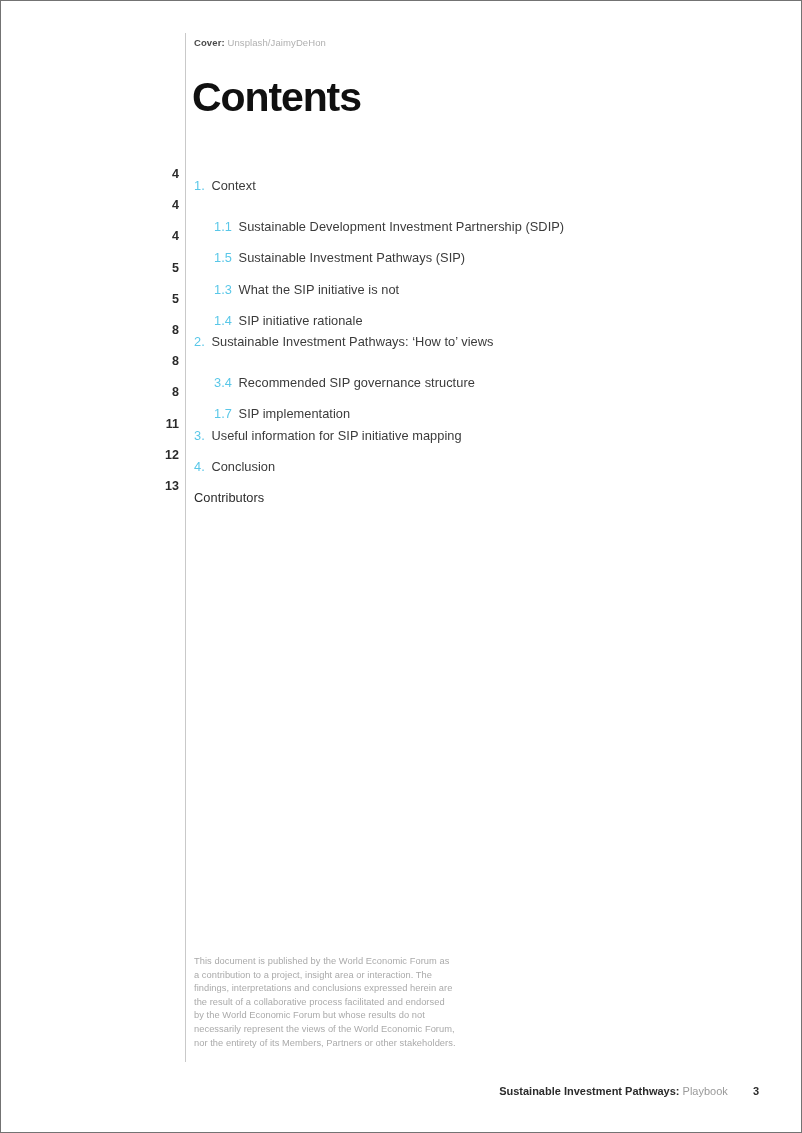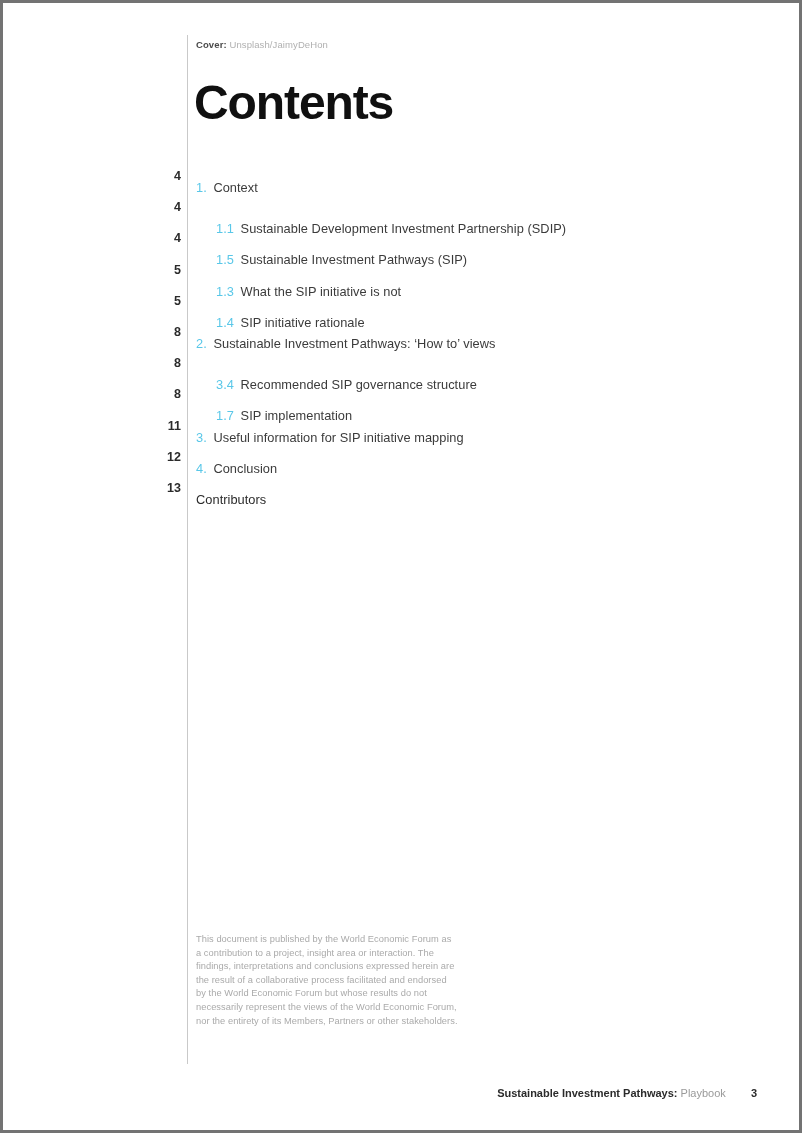--- a/index.html
+++ b/index.html
@@ -11,21 +11,21 @@
     font-family: "Liberation Sans", sans-serif;
     -webkit-font-smoothing: antialiased;
   }
 
   .page {
     position: relative;
     width: 802px;
     height: 1133px;
     box-sizing: border-box;
     background: #ffffff;
-    border: 3px solid #737373;
+    border: 1px solid #737373;
     overflow: hidden;
   }
 
   
   .cover-credit {
     position: absolute;
     left: 193px;
     top: 36px;
     font-size: 9.5px;
     letter-spacing: 0.1px;
@@ -48,21 +48,21 @@
     width: 1px;
     height: 1029px;
     background: #c9c9c9;
   }
 
   
   .page-title {
     position: absolute;
     left: 191px;
     top: 76px;
-    font-size: 48px;
+    font-size: 41px;
     font-weight: bold;
     letter-spacing: -1.1px;
     color: #101010;
     line-height: 1;
   }
 
   
   .toc {
     position: absolute;
     left: 0;
@@ -107,21 +107,21 @@
     margin-right: 3px;
   }
   .toc-row.plain .toc-entry {
     color: #2b2b2b;
   }
 
   
   .disclaimer {
     position: absolute;
     left: 193px;
-    top: 930px;
+    top: 954px;
     width: 262px;
     font-size: 9.3px;
     line-height: 13.6px;
     color: #aaaaaa;
     letter-spacing: 0.05px;
   }
 
   
   .footer {
     position: absolute;

